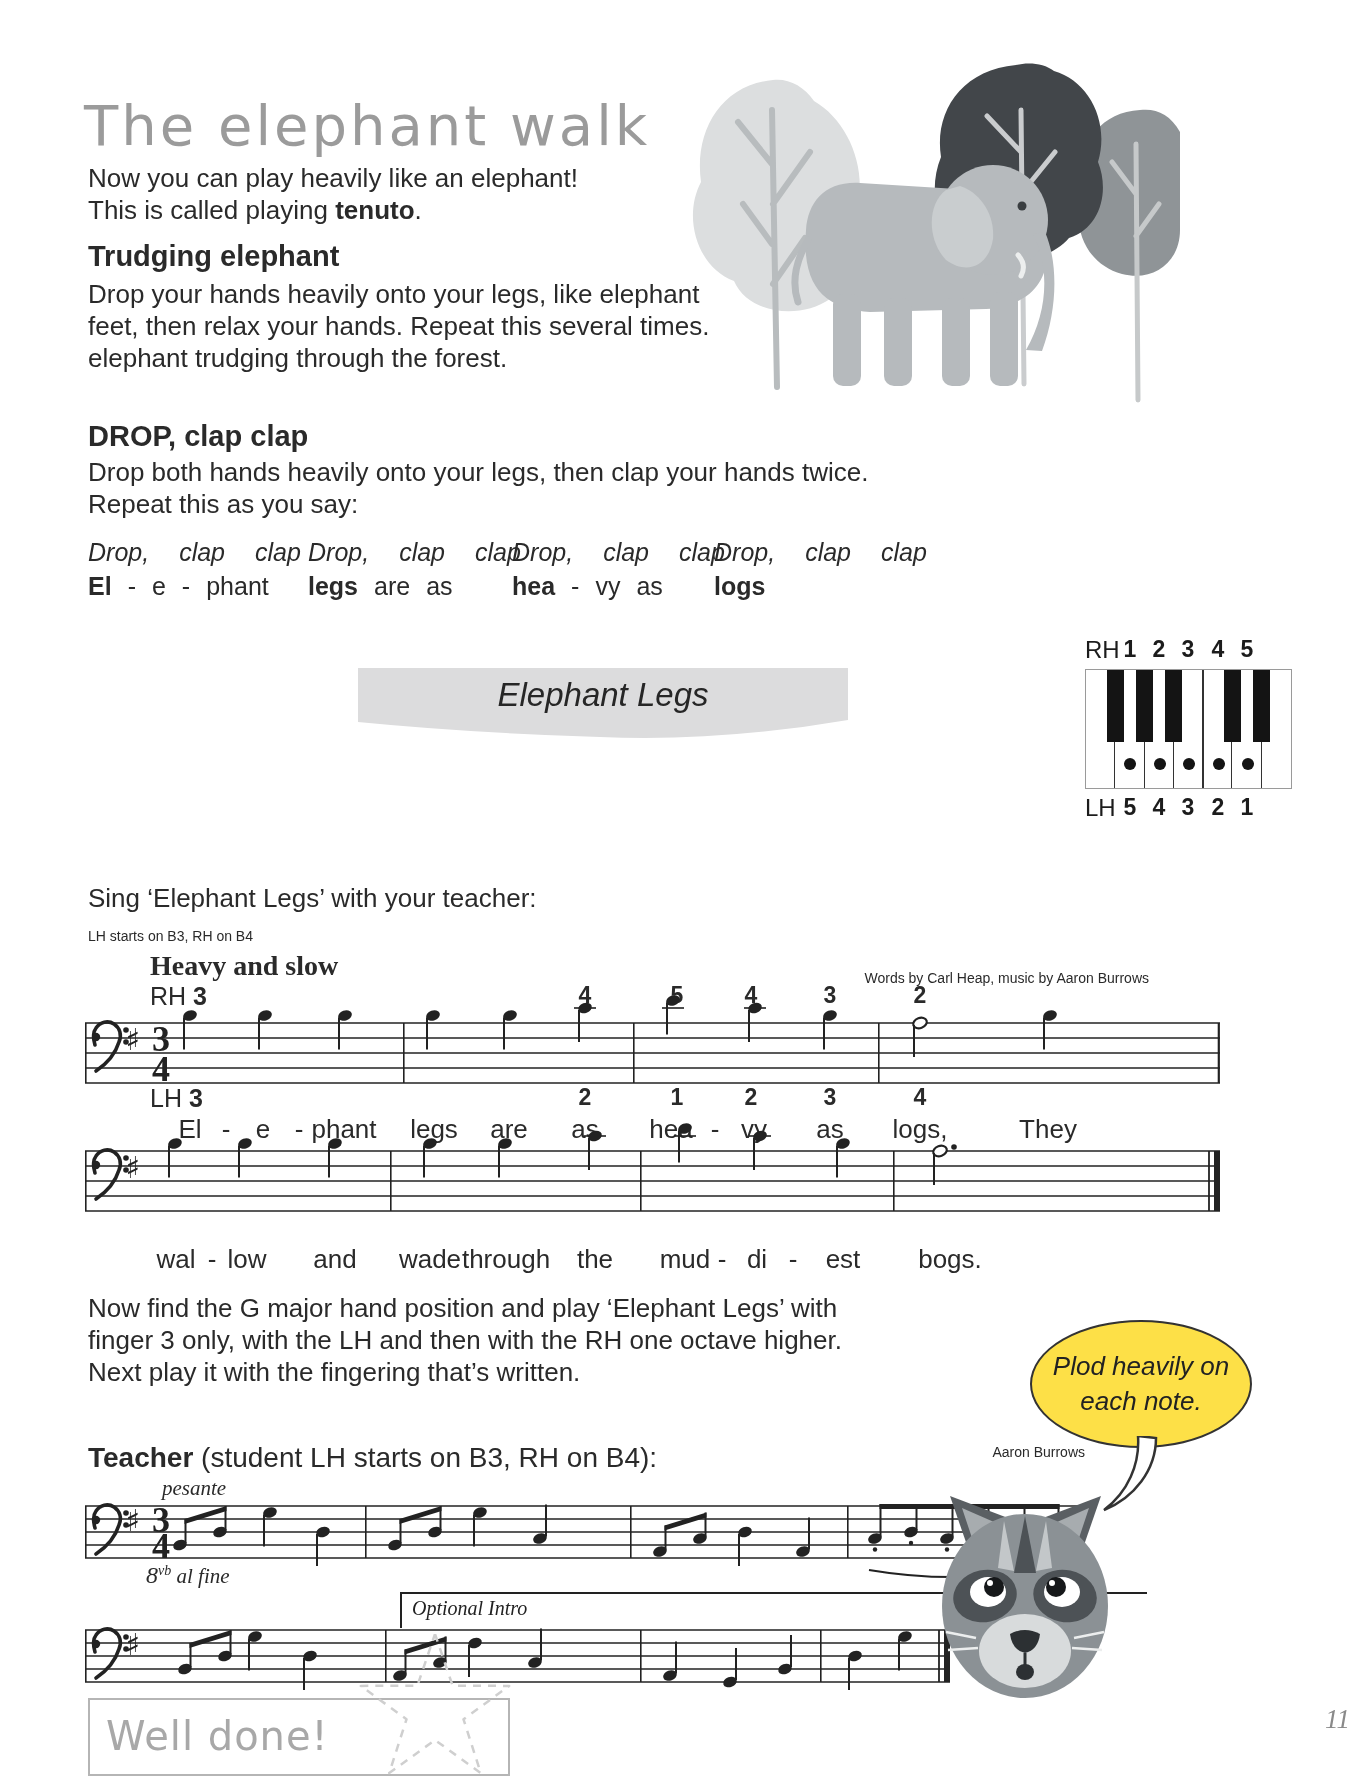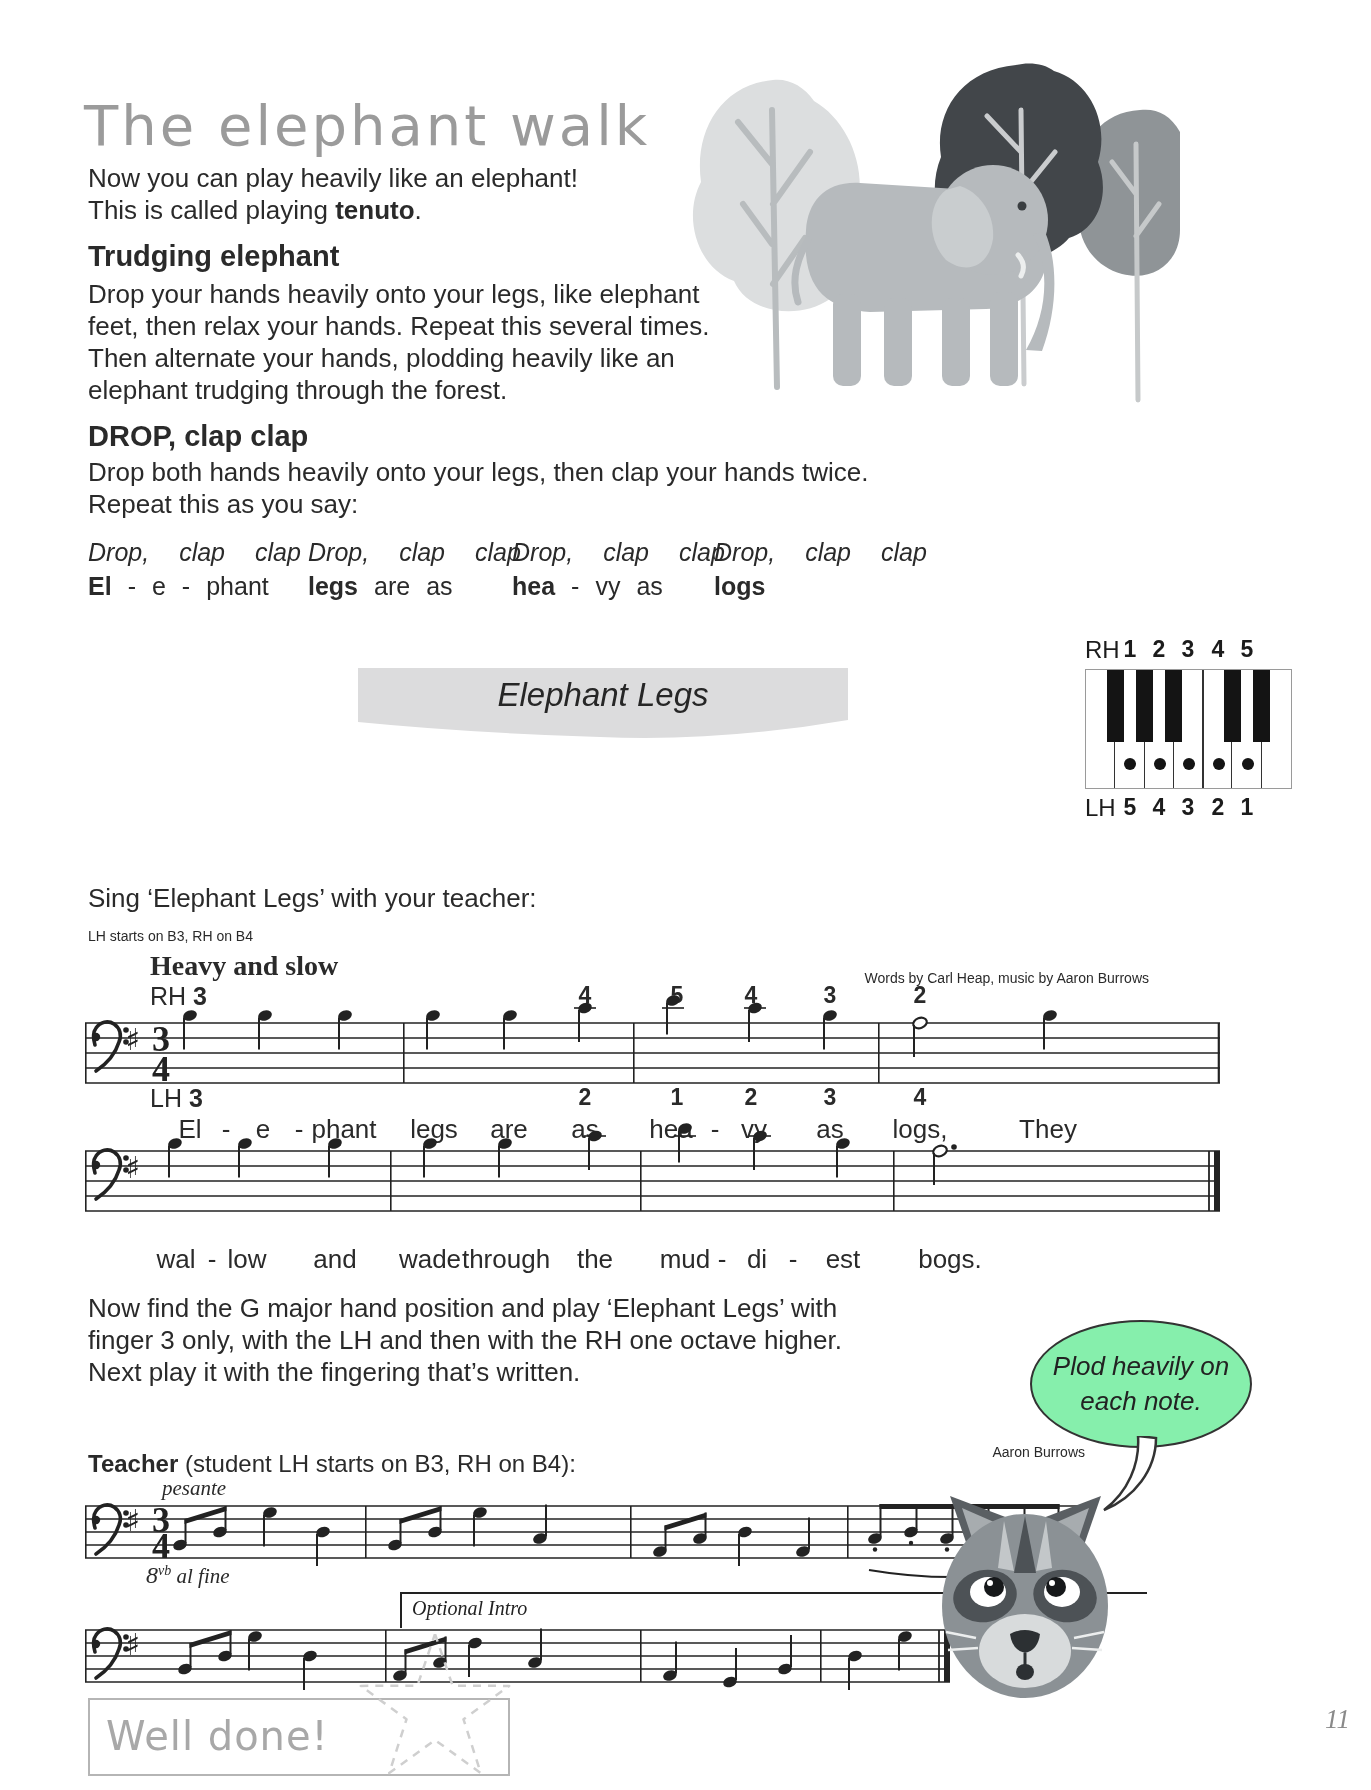--- a/index.html
+++ b/index.html
@@ -17,21 +17,21 @@
   .banner-text{position:absolute;left:0;top:12px;width:100%;text-align:center;
                font-style:italic;font-size:33px;color:#262626;}
   .kb-num{position:absolute;transform:translateX(-50%);font-size:23px;font-weight:bold;color:#1c1c1c;}
   .kb-hand{position:absolute;font-size:24px;color:#1c1c1c;}
   .small{font-size:14px;}
   .tempo{font-family:"Liberation Serif",serif;font-weight:bold;font-size:28px;}
   .fing{position:absolute;transform:translateX(-50%);font-weight:bold;font-size:23px;}
   .lyr{position:absolute;transform:translateX(-50%);font-size:26px;white-space:nowrap;}
   .handlabel{font-size:25px;}
   .serif-it{font-family:"Liberation Serif",serif;font-style:italic;}
-  .bubble{position:absolute;border:2.5px solid #333;border-radius:50%;background:#86efac;
+  .bubble{position:absolute;border:2.5px solid #333;border-radius:50%;background:#fde047;
           display:flex;flex-direction:column;align-items:center;justify-content:center;
           font-style:italic;font-size:26px;line-height:35px;color:#222;z-index:3;}
   .welldone-box{position:absolute;border:2px solid #b5b5b5;}
   .welldone-text{font-family:"DejaVu Sans",sans-serif;font-size:40px;color:#a8a8a8;
                  line-height:72px;padding-left:16px;letter-spacing:1px;}
   .pagenum{font-family:"Liberation Serif",serif;font-style:italic;font-size:27px;color:#8a8a8a;}
   .bracket{position:absolute;border-top:2px solid #222;border-left:2px solid #222;}
   .bracket span{display:inline-block;padding:3px 0 0 10px;font-family:"Liberation Serif",serif;
                 font-style:italic;font-size:20px;color:#222;}
   svg text.mus-sharp{font-family:"DejaVu Sans",sans-serif;font-size:30px;text-anchor:middle;
@@ -82,21 +82,20 @@
 
   <div class="abs para" style="left:88px;top:162px;">
     <div>Now you can play heavily like an elephant!</div>
     <div><span>This is called playing </span><span class="b">tenuto</span><span>.</span></div>
   </div>
 
   <div class="abs h2" style="left:88px;top:240px;">Trudging elephant</div>
   <div class="abs para" style="left:88px;top:278px;">
     <div>Drop your hands heavily onto your legs, like elephant</div>
     <div>feet, then relax your hands. Repeat this several times.</div>
-    <div>Then alternate your hands, plodding heavily like an</div>
     <div>elephant trudging through the forest.</div>
   </div>
 
   <div class="abs h2" style="left:88px;top:420px;">DROP, clap clap</div>
   <div class="abs para" style="left:88px;top:456px;">
     <div>Drop both hands heavily onto your legs, then clap your hands twice.</div>
     <div>Repeat this as you say:</div>
   </div>
 
   <div class="abs" style="left:88px;top:536px;">
@@ -309,21 +308,21 @@
   </div>
 
   <div class="bubble" style="left:1030px;top:1320px;width:218px;height:124px;">
     <div>Plod heavily on</div>
     <div>each note.</div>
   </div>
   <svg class="abs" style="left:1098px;top:1436px;z-index:4;" width="72" height="80" viewBox="0 0 72 80">
     <path d="M40,0 C42,28 30,56 6,74 C36,62 58,34 58,2 Z" fill="#ffffff" stroke="#333" stroke-width="2.5"></path>
   </svg>
 
-  <div class="abs" style="left:88px;top:1442px;font-size:24px;margin-top:8px;"><span class="b">Teacher</span><span> (student LH starts on B3, RH on B4):</span></div>
+  <div class="abs" style="left:88px;top:1442px;font-size:28px;"><span class="b">Teacher</span><span> (student LH starts on B3, RH on B4):</span></div>
   <div class="abs small" style="right:286px;top:1444px;">Aaron Burrows</div>
   <div class="abs serif-it" style="left:162px;top:1476px;font-size:21px;">pesante</div>
 
   <svg class="abs" style="left:85px;top:1482px;" width="1000" height="110">
       <line x1="0" y1="24" x2="1000" y2="24" stroke="#222" stroke-width="1.3"></line>
       <line x1="0" y1="37" x2="1000" y2="37" stroke="#222" stroke-width="1.3"></line>
       <line x1="0" y1="50" x2="1000" y2="50" stroke="#222" stroke-width="1.3"></line>
       <line x1="0" y1="63" x2="1000" y2="63" stroke="#222" stroke-width="1.3"></line>
       <line x1="0" y1="76" x2="1000" y2="76" stroke="#222" stroke-width="1.3"></line>
       <line x1="0.8" y1="24" x2="0.8" y2="76" stroke="#222" stroke-width="1.6"></line>

